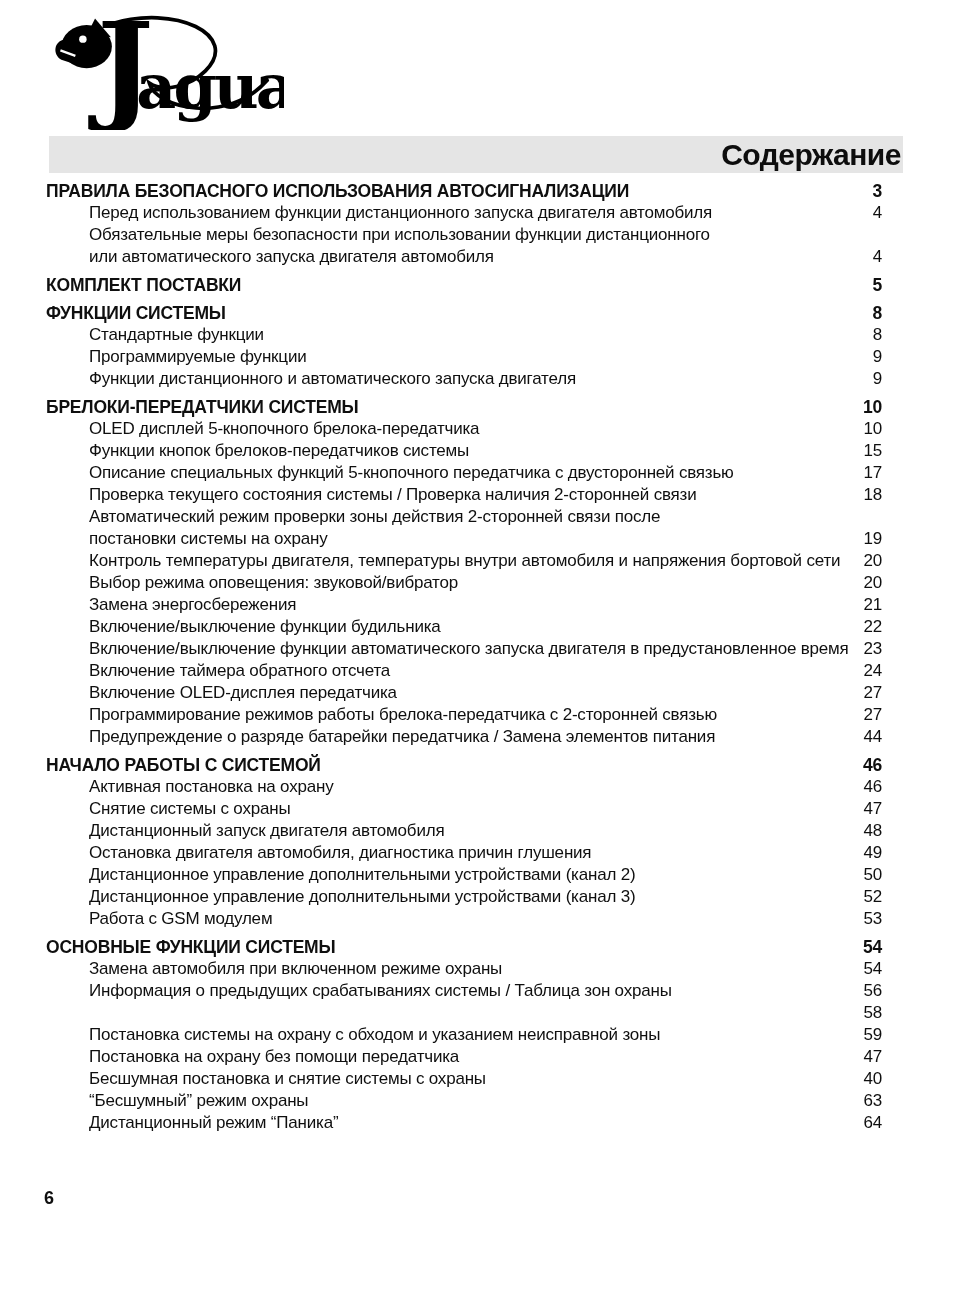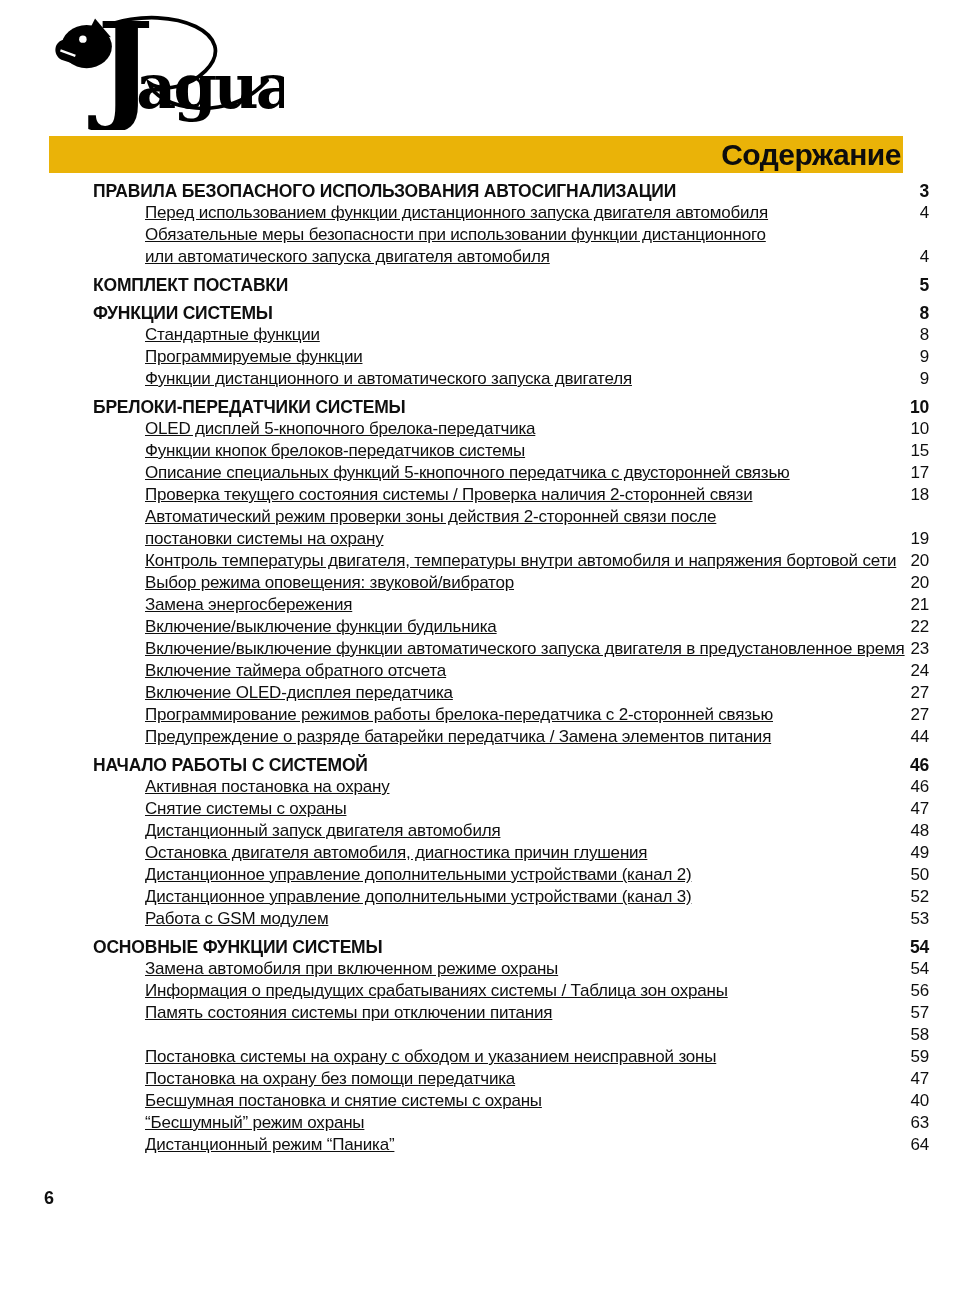--- a/index.html
+++ b/index.html
@@ -18,31 +18,31 @@
     position:absolute;left:49px;top:136px;width:854px;height:37px;
     display:flex;justify-content:flex-end;align-items:center;
   }
   .header-title{
     font-size:30px;font-weight:bold;letter-spacing:-0.5px;
     padding-right:2px;color:#0d0d0d;
   }
   
   .toc{
     position:absolute;left:46px;top:174px;width:836px;
-    font-size:17px;letter-spacing:-0.2px;margin-left:47px;
+    font-size:17px;letter-spacing:-0.2px;
   }
   .toc-row{position:relative;height:22px;}
   .toc-row .t{
     position:absolute;left:0;top:0;white-space:nowrap;line-height:22px;
   }
   .toc-row .p{
     position:absolute;right:0;top:0;line-height:22px;text-align:right;
   }
   .toc-row.section{font-weight:bold;margin-top:6px;font-size:17.5px;}
-  .toc-row.sub .t{left:52px;text-decoration:underline;}
+  .toc-row.sub .t{left:43px;}
   
   .footer-page{
     position:absolute;left:44px;top:1188px;
     font-size:18px;font-weight:bold;
   }
 </style>
 </head>
 <body>
 
 <div class="page">
@@ -58,21 +58,21 @@
         <path d="M14,30 C2,32 0,46 10,52 L28,58 L20,38 Z"></path>
       </g>
       <circle cx="33" cy="30" r="4" fill="#fff"></circle>
       <path d="M9,42 L25,48" stroke="#fff" stroke-width="2.5" fill="none"></path>
 
       <text x="48" y="104" font-family="'DejaVu Serif', serif" font-weight="bold" font-size="128" fill="#000">J</text>
       <text x="90" y="104" font-family="'DejaVu Serif', serif" font-weight="bold" font-size="66" letter-spacing="-3" fill="#000">aguar</text>
     </svg>
   </div>
 
-  <div class="header-bar" style="background: #eab308;">
+  <div class="header-bar" style="background: #e5e5e5;">
     <span class="header-title">Содержание</span>
   </div>
 
   <div class="toc">
       <div class="toc-row section">
       <span class="t">ПРАВИЛА БЕЗОПАСНОГО ИСПОЛЬЗОВАНИЯ АВТОСИГНАЛИЗАЦИИ</span>
       <span class="p">3</span>
     </div>
       <div class="toc-row sub">
       <span class="t">Перед использованием функции дистанционного запуска двигателя автомобиля</span>
@@ -208,24 +208,20 @@
     </div>
       <div class="toc-row sub">
       <span class="t">Замена автомобиля при включенном режиме охраны</span>
       <span class="p">54</span>
     </div>
       <div class="toc-row sub">
       <span class="t">Информация о предыдущих срабатываниях системы / Таблица зон охраны</span>
       <span class="p">56</span>
     </div>
       <div class="toc-row sub">
-      <span class="t">Память состояния системы при отключении питания</span>
-      <span class="p">57</span>
-    </div>
-      <div class="toc-row sub">
       <span class="p">58</span>
     </div>
       <div class="toc-row sub">
       <span class="t">Постановка системы на охрану с обходом и указанием неисправной зоны</span>
       <span class="p">59</span>
     </div>
       <div class="toc-row sub">
       <span class="t">Постановка на охрану без помощи передатчика</span>
       <span class="p">47</span>
     </div>

